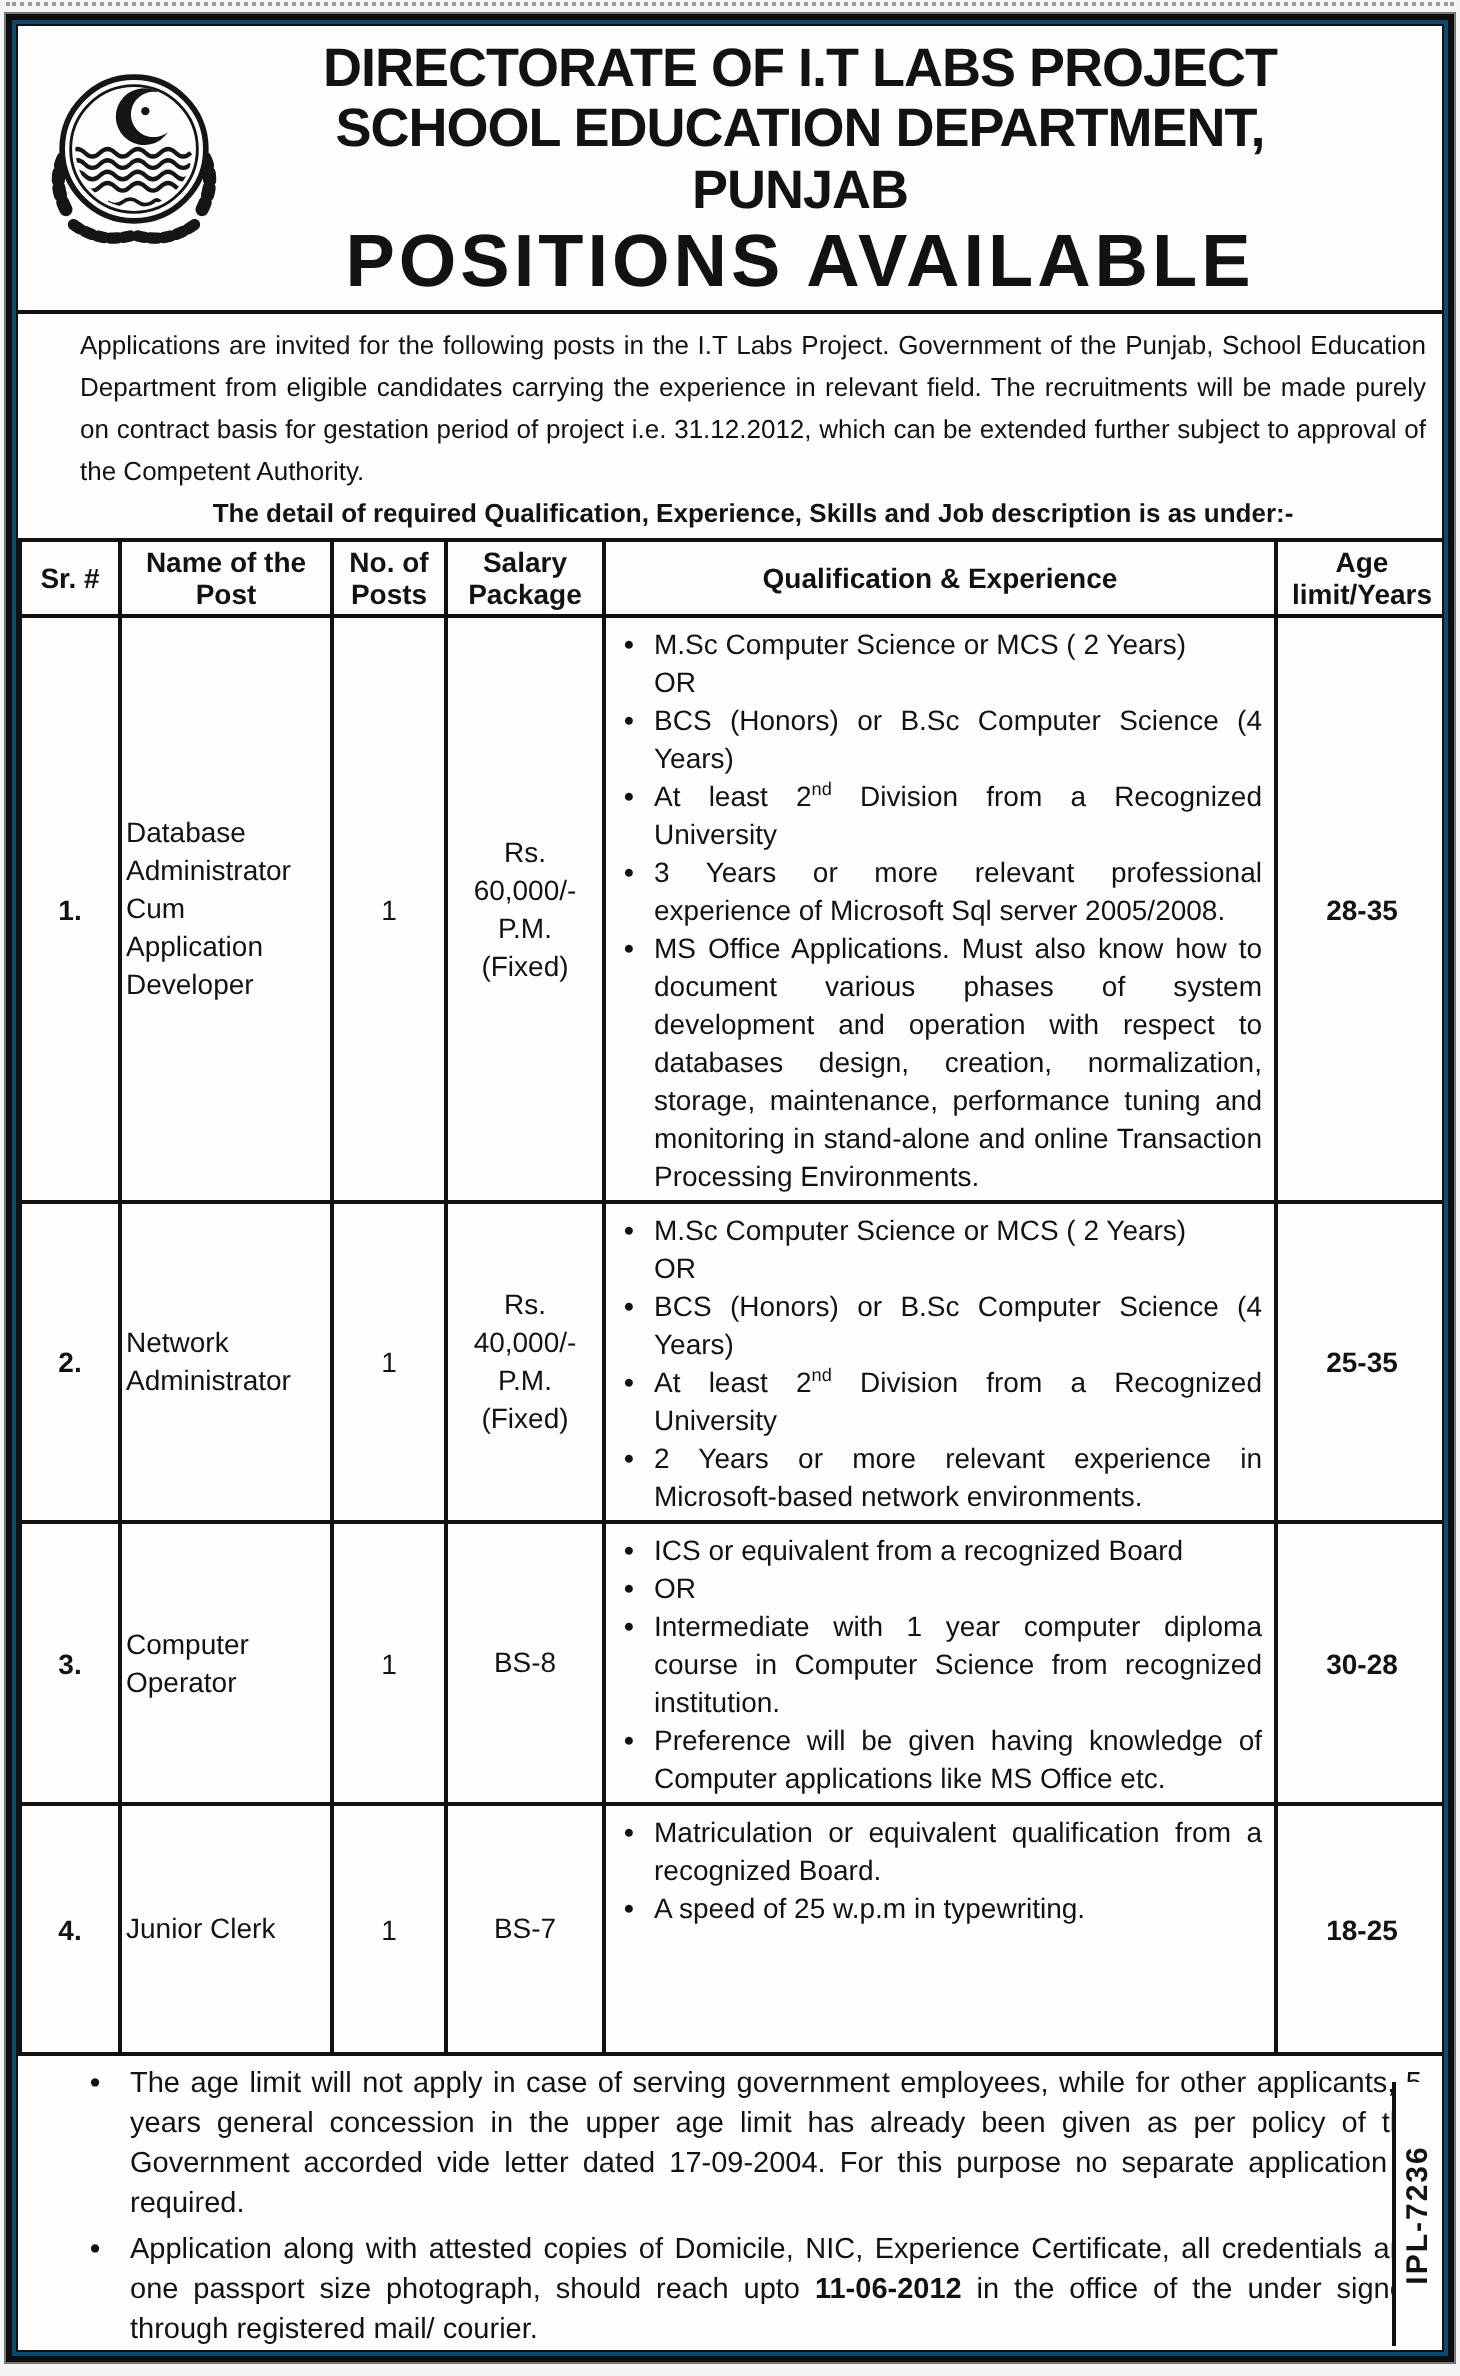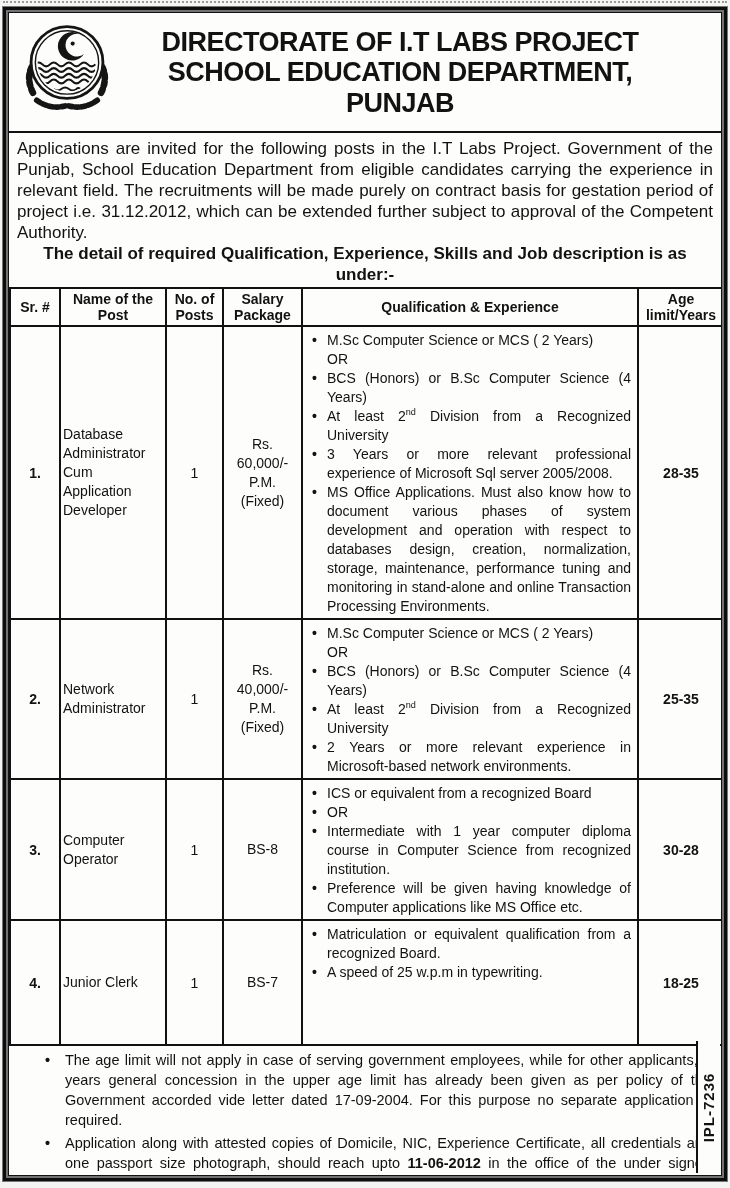--- a/index.html
+++ b/index.html
@@ -1,33 +1,33 @@
 <!DOCTYPE html>
 <html><head>
 <meta charset="utf-8">
 <style>
   * { margin:0; padding:0; box-sizing:border-box; }
   html,body { width:730px; background:#f4f4f2; }
   body { font-family:"Liberation Sans", sans-serif; color:#121212; }
   .crop-line { border-top:2px dotted #9a9a9a; margin:1px 3px 3px; }
-  .ad { margin:0 2px; border:1px solid #777; background:#737373; }
+  .ad { margin:0 2px; border:1px solid #777; background:#0c4a6e; }
   .frame { border:3px solid #0d0d0d; margin:0; }
   .inner { border:1px solid #111; margin:2px; height:1164px; overflow:hidden; position:relative; background:#fdfdfb; }
 
   
   .header { display:flex; align-items:center; padding:6px 8px 4px; border-bottom:2px solid #111; }
   .logo { width:100px; flex:0 0 100px; }
   .titles { flex:1; text-align:center; padding-right:30px; }
   .t1 { font-size:27px; font-weight:bold; letter-spacing:-0.5px; line-height:30px; }
   .t2 { font-size:27px; font-weight:bold; letter-spacing:-0.5px; line-height:31px; }
   .t3 { font-size:37px; font-weight:bold; letter-spacing:2px; line-height:40px; }
 
   
   .intro { padding:5px 8px 2px; }
-  .intro p { font-size:17px; line-height:21px; text-align:justify; }
+  .intro p { font-size:13px; line-height:21px; text-align:justify;margin-left:23px; }
   .intro .bold-line { font-weight:bold; text-align:center; }
 
   
   table { border-collapse:collapse; width:100%; table-layout:fixed; }
   th, td { border:2px solid #111; vertical-align:middle; }
   thead tr { height:24px; }
   th { font-size:14px; font-weight:bold; text-align:center; line-height:16px; padding:2px; }
   tbody tr:nth-child(1) { height:218px; }
   tbody tr:nth-child(2) { height:113px; }
   tbody tr:nth-child(3) { height:112px; }
@@ -88,20 +88,21 @@
             <path d="M16,54 q4,-4 8,0 t8,0 t8,0 t8,0 t8,0 t8,0 t8,0 t8,0"></path>
             <path d="M16,60 q4,-4 8,0 t8,0 t8,0 t8,0 t8,0 t8,0 t8,0 t8,0"></path>
             <path d="M16,66 q4,-4 8,0 t8,0 t8,0 t8,0 t8,0 t8,0 t8,0 t8,0"></path>
           </g>
           <path d="M36,74 q4,3 8,0 q4,-3 8,0 q4,3 8,0 q2,-2 4,0" clip-path="url(#cc)" fill="none" stroke="#151515" stroke-width="2"></path>
         </svg>
       </div>
       <div class="titles">
         <div class="t1">DIRECTORATE OF I.T LABS PROJECT</div>
         <div class="t2">SCHOOL EDUCATION DEPARTMENT, PUNJAB</div>
+        <div class="t3">POSITIONS AVAILABLE</div>
       </div>
     </div>
 
     <div class="intro">
       <p>Applications are invited for the following posts in the I.T Labs Project. Government of the Punjab, School Education Department from eligible candidates carrying the experience in relevant field. The recruitments will be made purely on contract basis for gestation period of project i.e. 31.12.2012, which can be extended further subject to approval of the Competent Authority.</p>
       <p class="bold-line">The detail of required Qualification, Experience, Skills and Job description is as under:-</p>
     </div>
 
     <table>
       <colgroup>

